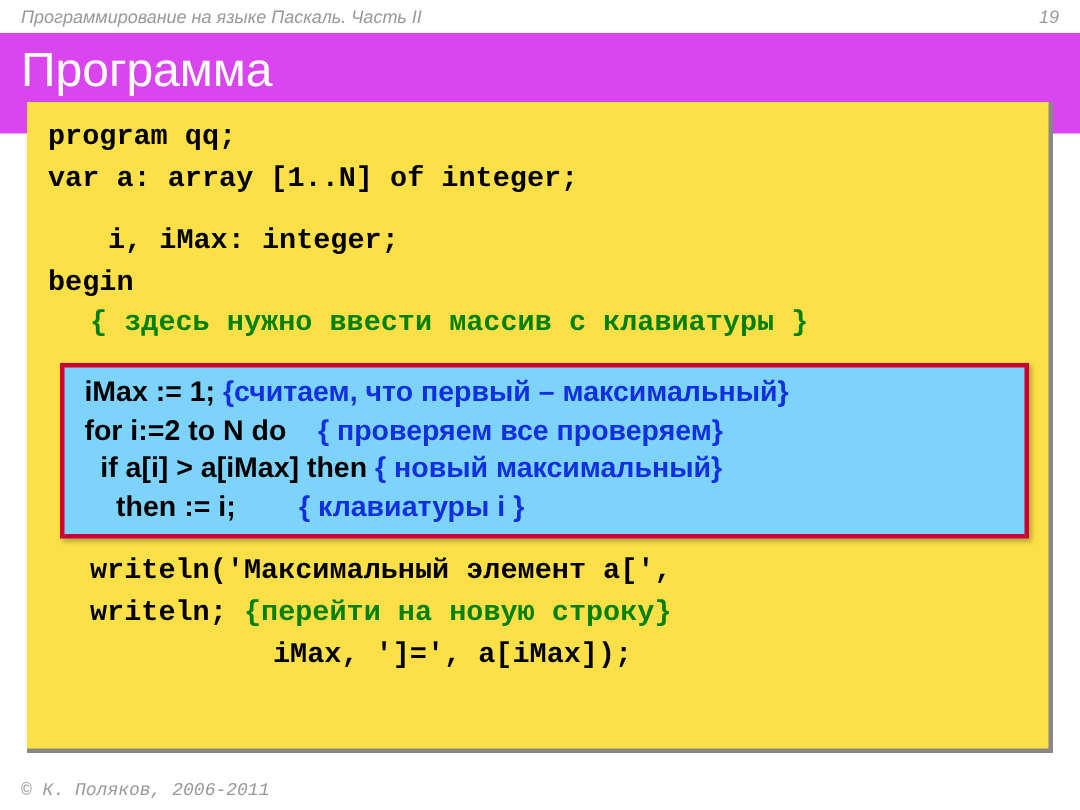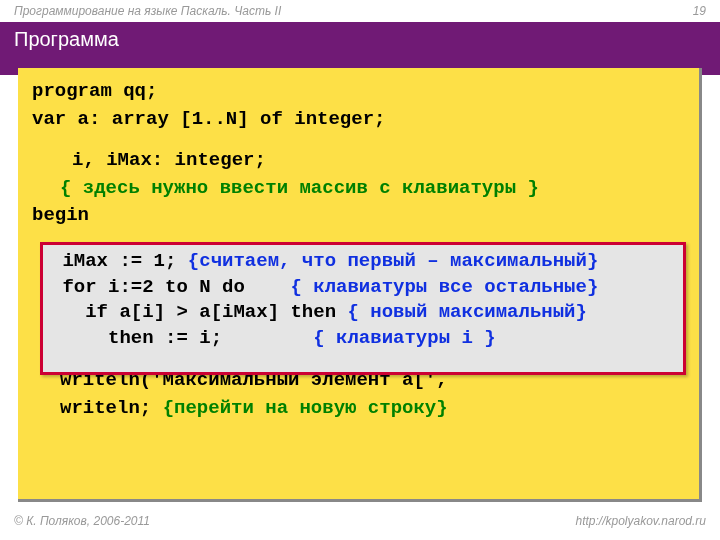--- a/index.html
+++ b/index.html
@@ -22,24 +22,24 @@
     background: #ffffff;
     display: flex;
     align-items: center;
     justify-content: space-between;
     padding: 0 14px;
     color: #999;
     font-size: 12px;
     font-style: italic;
   }
   .titlebar {
-    background: #701a75;
+    background: #d946ef;
     color: #fff;
     padding: 6px 14px 24px 14px;
-    font-size: 20px;
+    font-size: 32px;
     font-weight: normal;
   }
   .codebox {
     position: absolute;
     left: 18px;
     right: 18px;
     top: 68px;
     bottom: 38px;
     background: #fde047;
     border-right: 3px solid #888;
@@ -56,76 +56,78 @@
   .indent1b { padding-left: 28px; }
   .indent3 { padding-left: 150px; }
   .cmt-green { color: #008000; }
   .cmt-blue  { color: #1030e0; }
   .overlay {
     position: absolute;
     left: 40px;
     right: 34px;
     top: 242px;
     border: 3px solid #cc0033;
-    background: #e5e5e5;
-    padding: 4px 8px 20px 8px;
-    font-family: Liberation Mono, monospace;
+    background: #7dd3fc;
+    padding: 4px 8px 4px 8px;
+    font-family: Liberation Sans, sans-serif;
     font-size: 19px;
     line-height: 1.35;
     color: #000;
     font-weight: bold;
     box-shadow: 2px 2px 3px rgba(0,0,0,0.25);
   }
   .overlay .wrap { white-space: pre-wrap; word-wrap: break-word; }
   .footer {
     position: absolute;
     bottom: 0;
     left: 0;
     right: 0;
     height: 26px;
     display: flex;
+    align-items: center;
     justify-content: space-between;
     padding: 0 14px;
     color: #999;
     font-size: 12px;
     font-style: italic;
+    font-family: Liberation Mono, monospace;
   }
 </style>
 </head>
 <body>
 
 <div class="slide">
 
   <div class="topbar">
     <span>Программирование на языке Паскаль. Часть II</span>
     <span>19</span>
   </div>
 
   <div class="titlebar">Программа</div>
 
   <div class="codebox">
     <div class="line">program qq;</div>
     <div class="line">var a: array [1..N] of integer;</div>
     <div class="line indent1">i, iMax: integer;</div>
+    <div class="line">begin</div>
     <div class="line indent1b cmt-green">{ здесь нужно ввести массив с клавиатуры }</div>
-    <div class="line">begin</div>
     <div class="line">&nbsp;</div>
     <div class="line">&nbsp;</div>
     <div class="line">&nbsp;</div>
     <div class="line">&nbsp;</div>
     <div class="line">&nbsp;</div>
     <div class="line indent1b">writeln('Максимальный элемент a[',</div>
     <div class="line indent1b"><span>writeln; </span><span class="cmt-green">{перейти на новую строку}</span></div>
+    <div class="line indent3">iMax, ']=', a[iMax]);</div>
   </div>
 
   <div class="overlay">
     <div class="wrap"><span> iMax := 1; </span><span class="cmt-blue">{считаем, что первый – максимальный}</span></div>
-    <div class="wrap"><span> for i:=2 to N do    </span><span class="cmt-blue">{ клавиатуры все остальные}</span></div>
+    <div class="wrap"><span> for i:=2 to N do    </span><span class="cmt-blue">{ проверяем все проверяем}</span></div>
     <div class="wrap"><span>   if a[i] &gt; a[iMax] then </span><span class="cmt-blue">{ новый максимальный}</span></div>
     <div class="wrap"><span>     then := i;        </span><span class="cmt-blue">{ клавиатуры i }</span></div>
   </div>
 
   <div class="footer">
     <span>© К. Поляков, 2006-2011</span>
-    <span>http://kpolyakov.narod.ru</span>
   </div>
 
 </div>
 
 </body></html>

